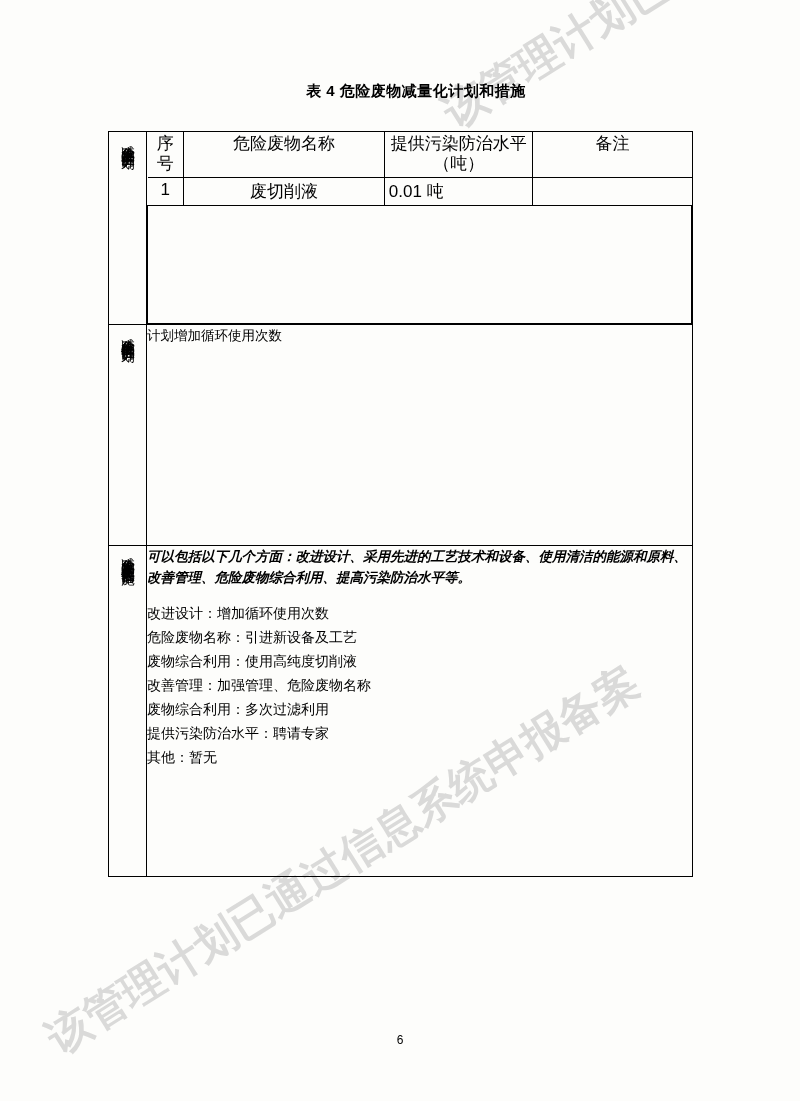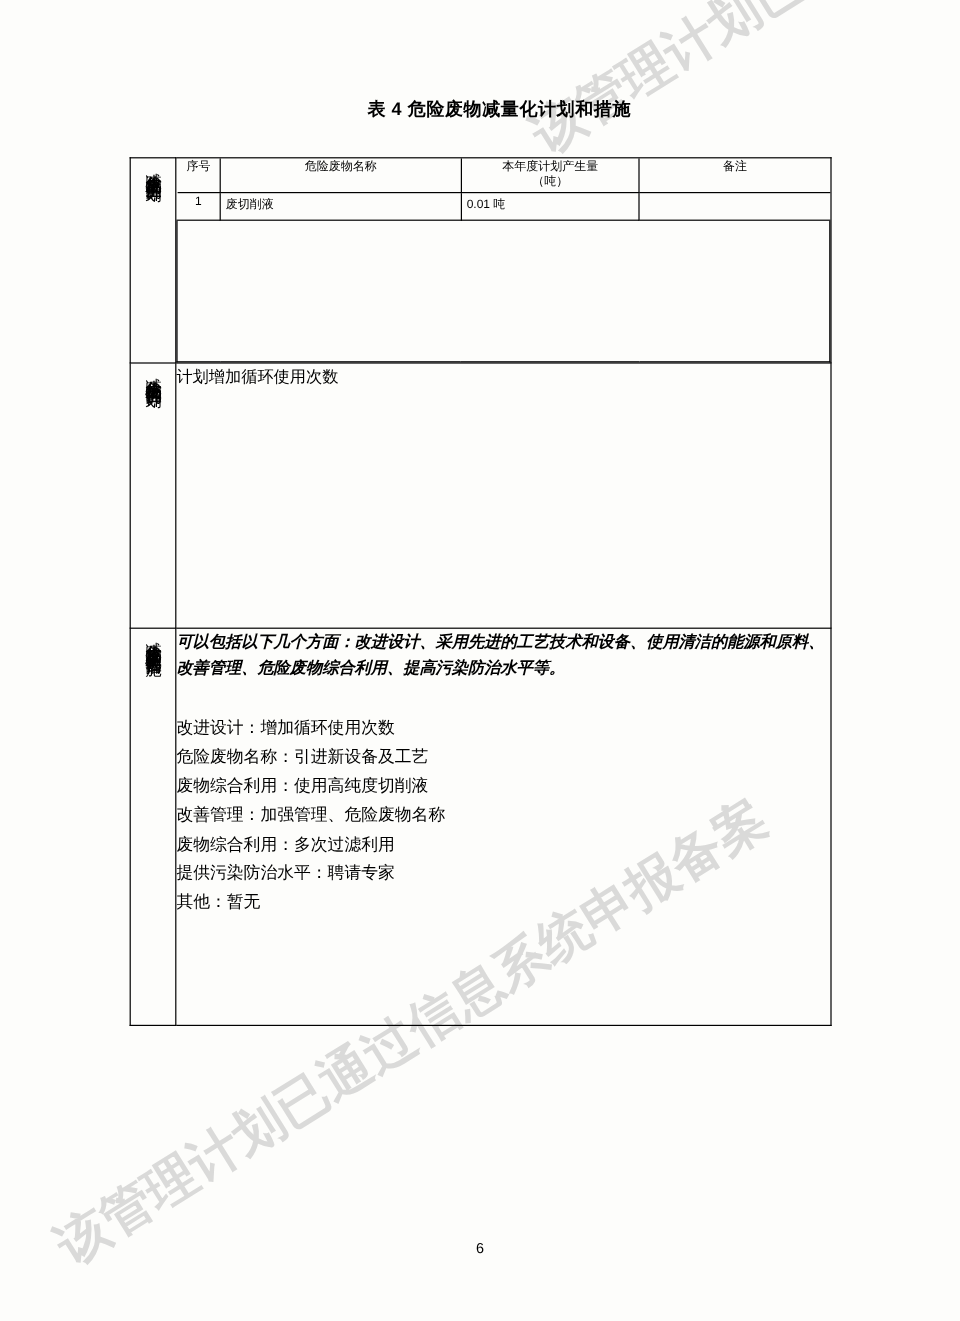--- a/index.html
+++ b/index.html
@@ -103,31 +103,31 @@
   }
 
   
   table.inner {
     border-collapse: collapse;
     width: 100%;
     table-layout: fixed;
   }
   table.inner td {
     border: 1px solid #000;
-    font-size: 10px;
+    font-size: 17px;
     font-family: "Liberation Sans", "DejaVu Sans", sans-serif;
     padding: 2px 4px;
     height: 18px;
   }
   table.inner td.noleft { border-left: none; }
   table.inner td.noright { border-right: none; }
   table.inner tr:first-child td { border-top: none; }
   table.inner td.c { text-align: center; }
   table.inner td.r { text-align: left; }
-  table.inner td.l { text-align: left; }
+  table.inner td.l { text-align: center; }
 
   .hdr-no { width: 36px; }
   .hdr-name { width: 200px; }
   .hdr-qty { width: 148px; }
   .hdr-remark { width: 158px; }
 
   .hdr-cell {
     text-align: center;
     line-height: 1.2;
     padding: 3px 2px;
@@ -150,21 +150,21 @@
     line-height: 1.62;
   }
   .sec2-body { height: 220px; }
   .sec3-body { height: 330px; }
 
   .italic-note {
     font-style: italic;
     font-weight: bold;
     font-size: 13.5px;
     line-height: 1.6;
-    margin-bottom: 27px;
+    margin-bottom: 12px;
   }
   .meas-line {
     font-size: 14px;
     line-height: 1.72;
   }
 
   .page-num {
     position: absolute;
     top: 1033px;
     left: 0;
@@ -205,21 +205,21 @@
               <col class="hdr-no">
               <col class="hdr-name">
               <col class="hdr-qty">
               <col class="hdr-remark">
             </colgroup>
             <tbody>
                   <tr>
               <td class="hdr-cell noleft">序号</td>
               <td class="hdr-cell">危险废物名称</td>
               <td class="hdr-cell">
-                <div>本年度计划产生量</div>
+                <div>提供污染防治水平</div>
                 <div>（吨）</div>
               </td>
               <td class="hdr-cell noright">备注</td>
             </tr>
             <tr>
               <td class="c noleft">1</td>
               <td class="l">废切削液</td>
               <td class="r">0.01 吨</td>
               <td class="c noright"></td>
             </tr>

